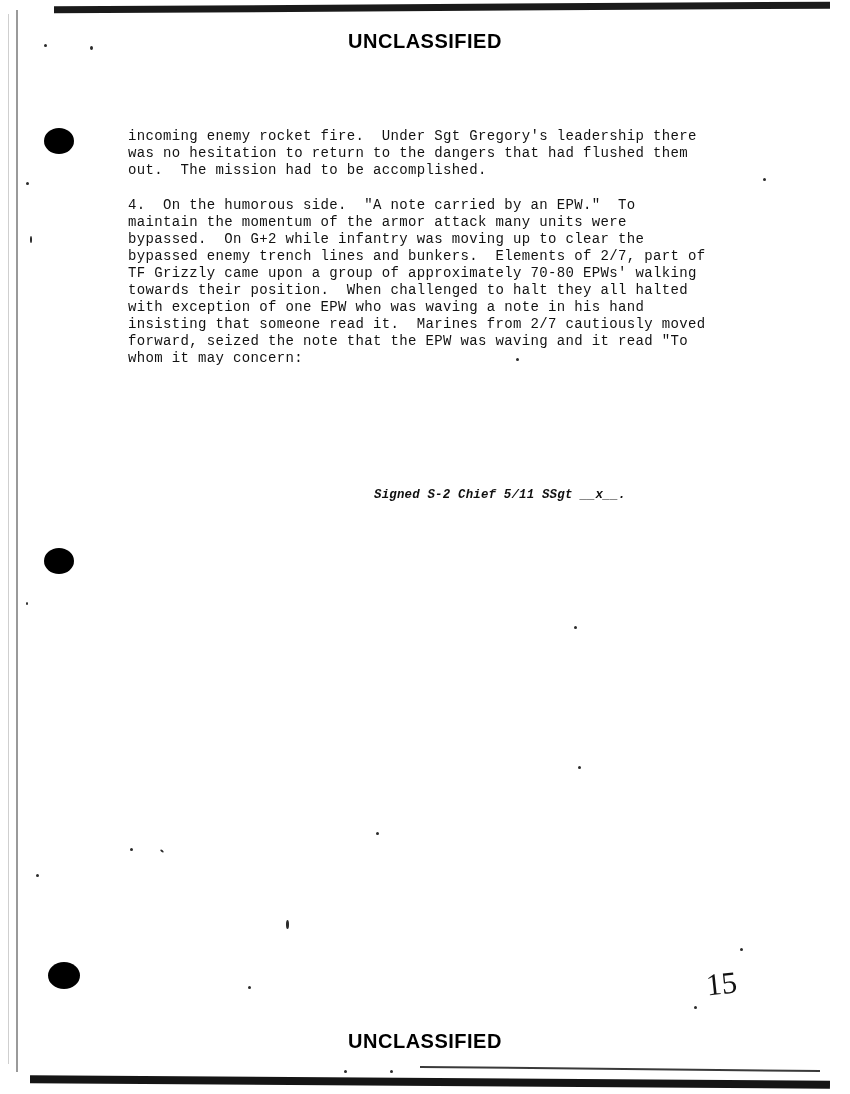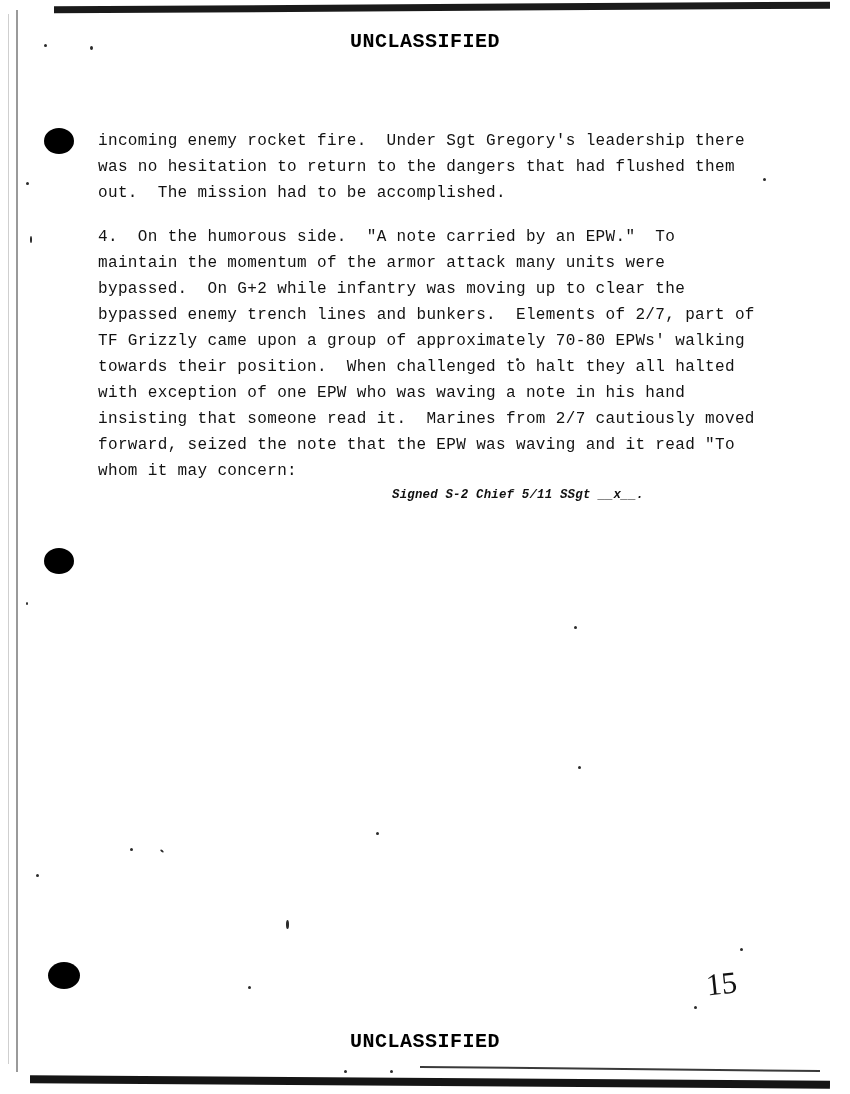--- a/index.html
+++ b/index.html
@@ -76,38 +76,38 @@
   .hole.h1 { left: 44px; top: 128px; width: 30px; height: 26px; }
   .hole.h2 { left: 44px; top: 548px; width: 30px; height: 26px; }
   .hole.h3 { left: 48px; top: 962px; width: 32px; height: 27px; }
 
   
   .banner {
     position: absolute;
     left: 0;
     width: 850px;
     text-align: center;
-    font-family: Liberation Mono, monospace;
+    font-family: Liberation Sans, sans-serif;
     font-weight: bold;
     font-size: 20px;
     letter-spacing: 0.5px;
     color: #000;
   }
   .banner.top { top: 30px; }
   .banner.bottom { top: 1030px; }
 
   
   .body-block {
     position: absolute;
-    left: 98px;
+    left: 128px;
     top: 128px;
     width: 660px;
     font-family: "Liberation Mono", monospace;
-    font-size: 16px;
-    line-height: 26px;
+    font-size: 14px;
+    line-height: 17px;
     color: #121212;
     letter-spacing: 0.35px;
   }
   .para {
     margin: 0 0 18px 0;
     white-space: pre-wrap;
   }
   .para.last { margin-bottom: 10px; }
 
   .quote {
@@ -120,21 +120,21 @@
     font-weight: bold;
     font-size: 12.4px;
     line-height: 19.4px;
     letter-spacing: 0.2px;
     color: #101010;
     white-space: pre-wrap;
   }
 
   .signature {
     position: absolute;
-    left: 392px;
+    left: 374px;
     top: 488px;
     font-family: "Liberation Mono", monospace;
     font-style: italic;
     font-weight: bold;
     font-size: 12.4px;
     letter-spacing: 0.2px;
     color: #101010;
   }
 
   

